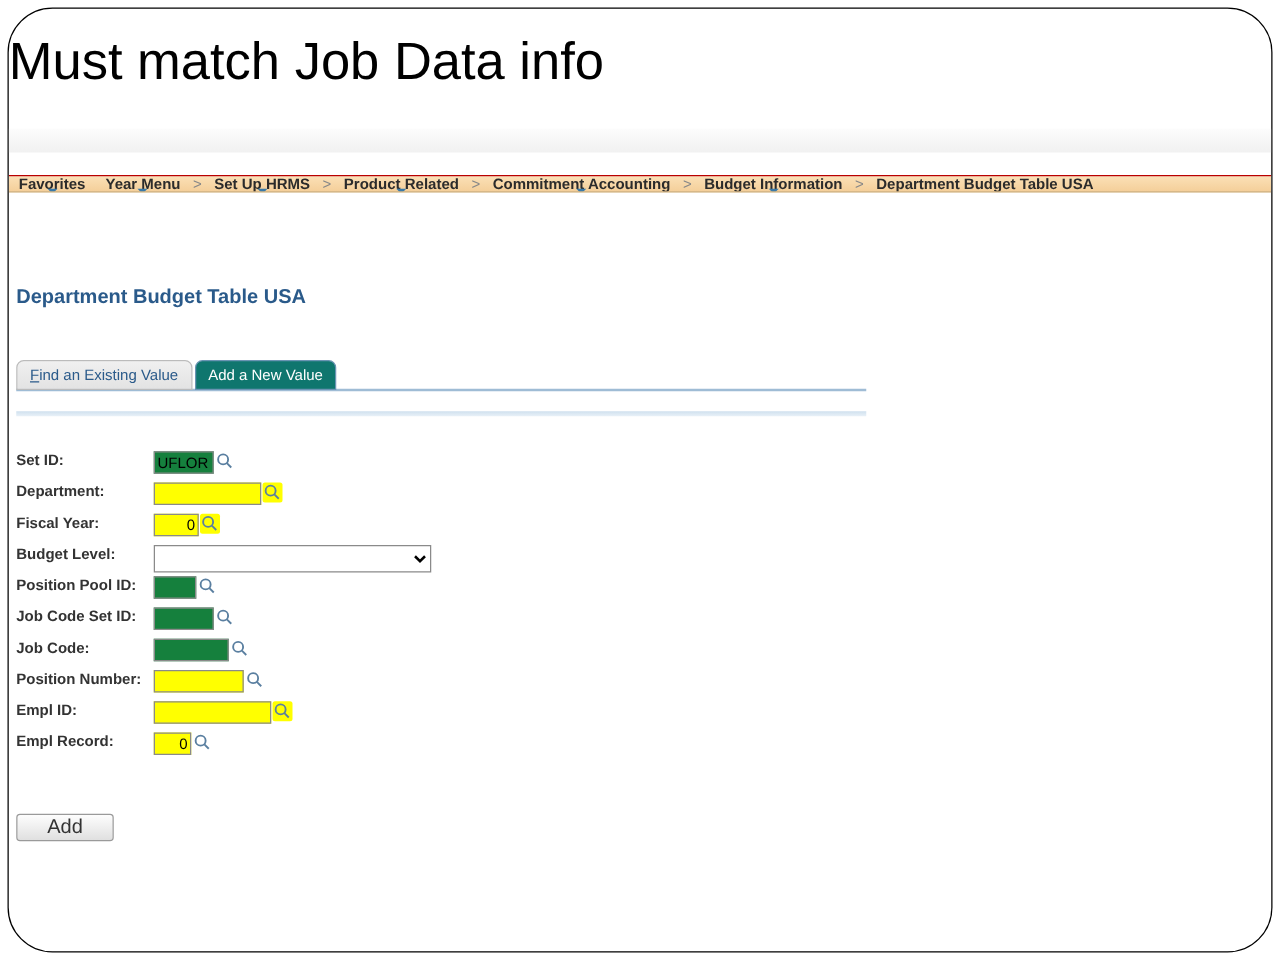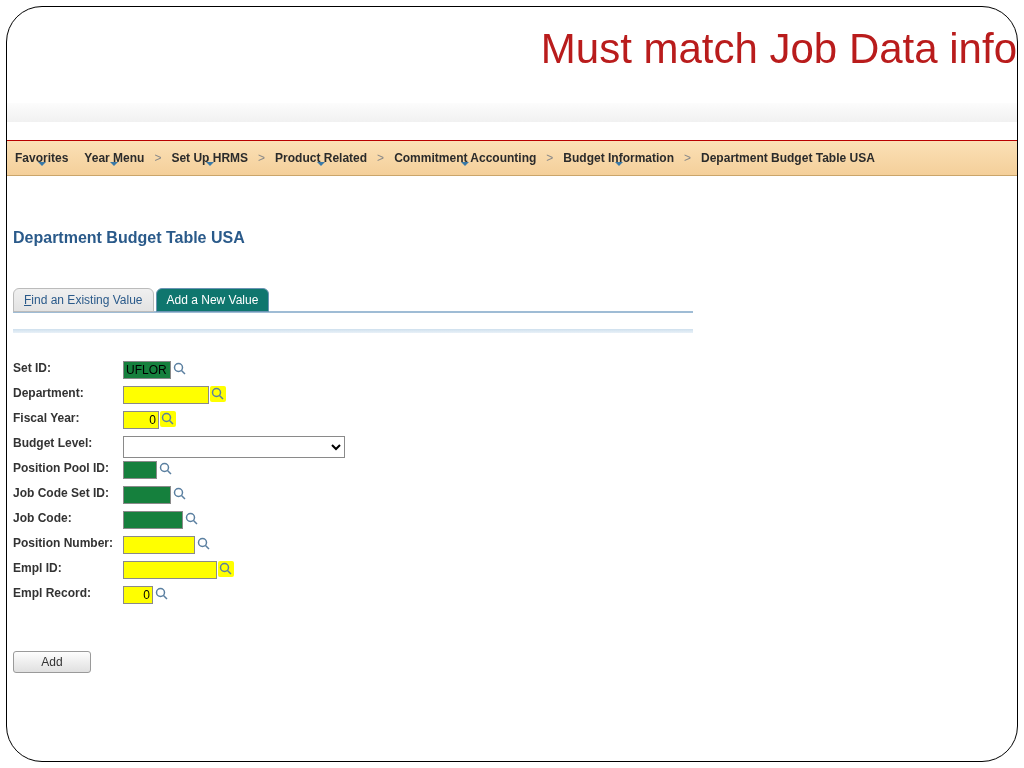--- a/index.html
+++ b/index.html
@@ -15,23 +15,23 @@
   }
   .slide-frame {
     position: absolute;
     top: 6px; left: 6px; right: 6px; bottom: 6px;
     border: 1.5px solid #000;
     border-radius: 36px;
     overflow: hidden;
     background: #fff;
   }
   .slide-title {
-    text-align: right;
+    text-align: left;
     font-size: 42px;
-    color: #b91c1c;
+    color: #000000;
     font-family: "Segoe UI", Arial, sans-serif;
     font-weight: 400;
     margin: 18px 0 14px 0;
   }
   
   .header-links {
     position: absolute;
     top: 115px;
     right: 0;
     font-size: 11px;
@@ -51,21 +51,21 @@
   .header-links .sep { color: #c97; margin: 0 2px; }
   .header-links-bg {
     position: absolute;
     top: 96px; left: 0; right: 0; height: 19px;
     background: linear-gradient(#fcfcfc,#f1f1f1);
   }
   
   .breadcrumb {
     position: absolute;
     top: 133px; left: 0; right: 0;
-    height: 36px;
+    height: 14px;
     background: linear-gradient(#fbe0b6,#f4cf9a);
     border-top: 1px solid #b90000;
     border-bottom: 1px solid #caa56a;
     display: flex;
     align-items: center;
     font-size: 12px;
     color: #333;
     overflow: hidden;
     white-space: nowrap;
   }
@@ -173,21 +173,21 @@
     width: 222px;
   }
   
   .add-btn {
     margin-top: 40px;
     width: 78px;
     height: 22px;
     background: linear-gradient(#fdfdfd,#e0e0e0);
     border: 1px solid #9a9a9a;
     border-radius: 3px;
-    font-size: 12px;
+    font-size: 16px;
     cursor: pointer;
     color: #333;
   }
 </style>
 </head>
 <body>
 
 <div class="slide-frame">
   <div class="slide-title">Must match Job Data info</div>
 

